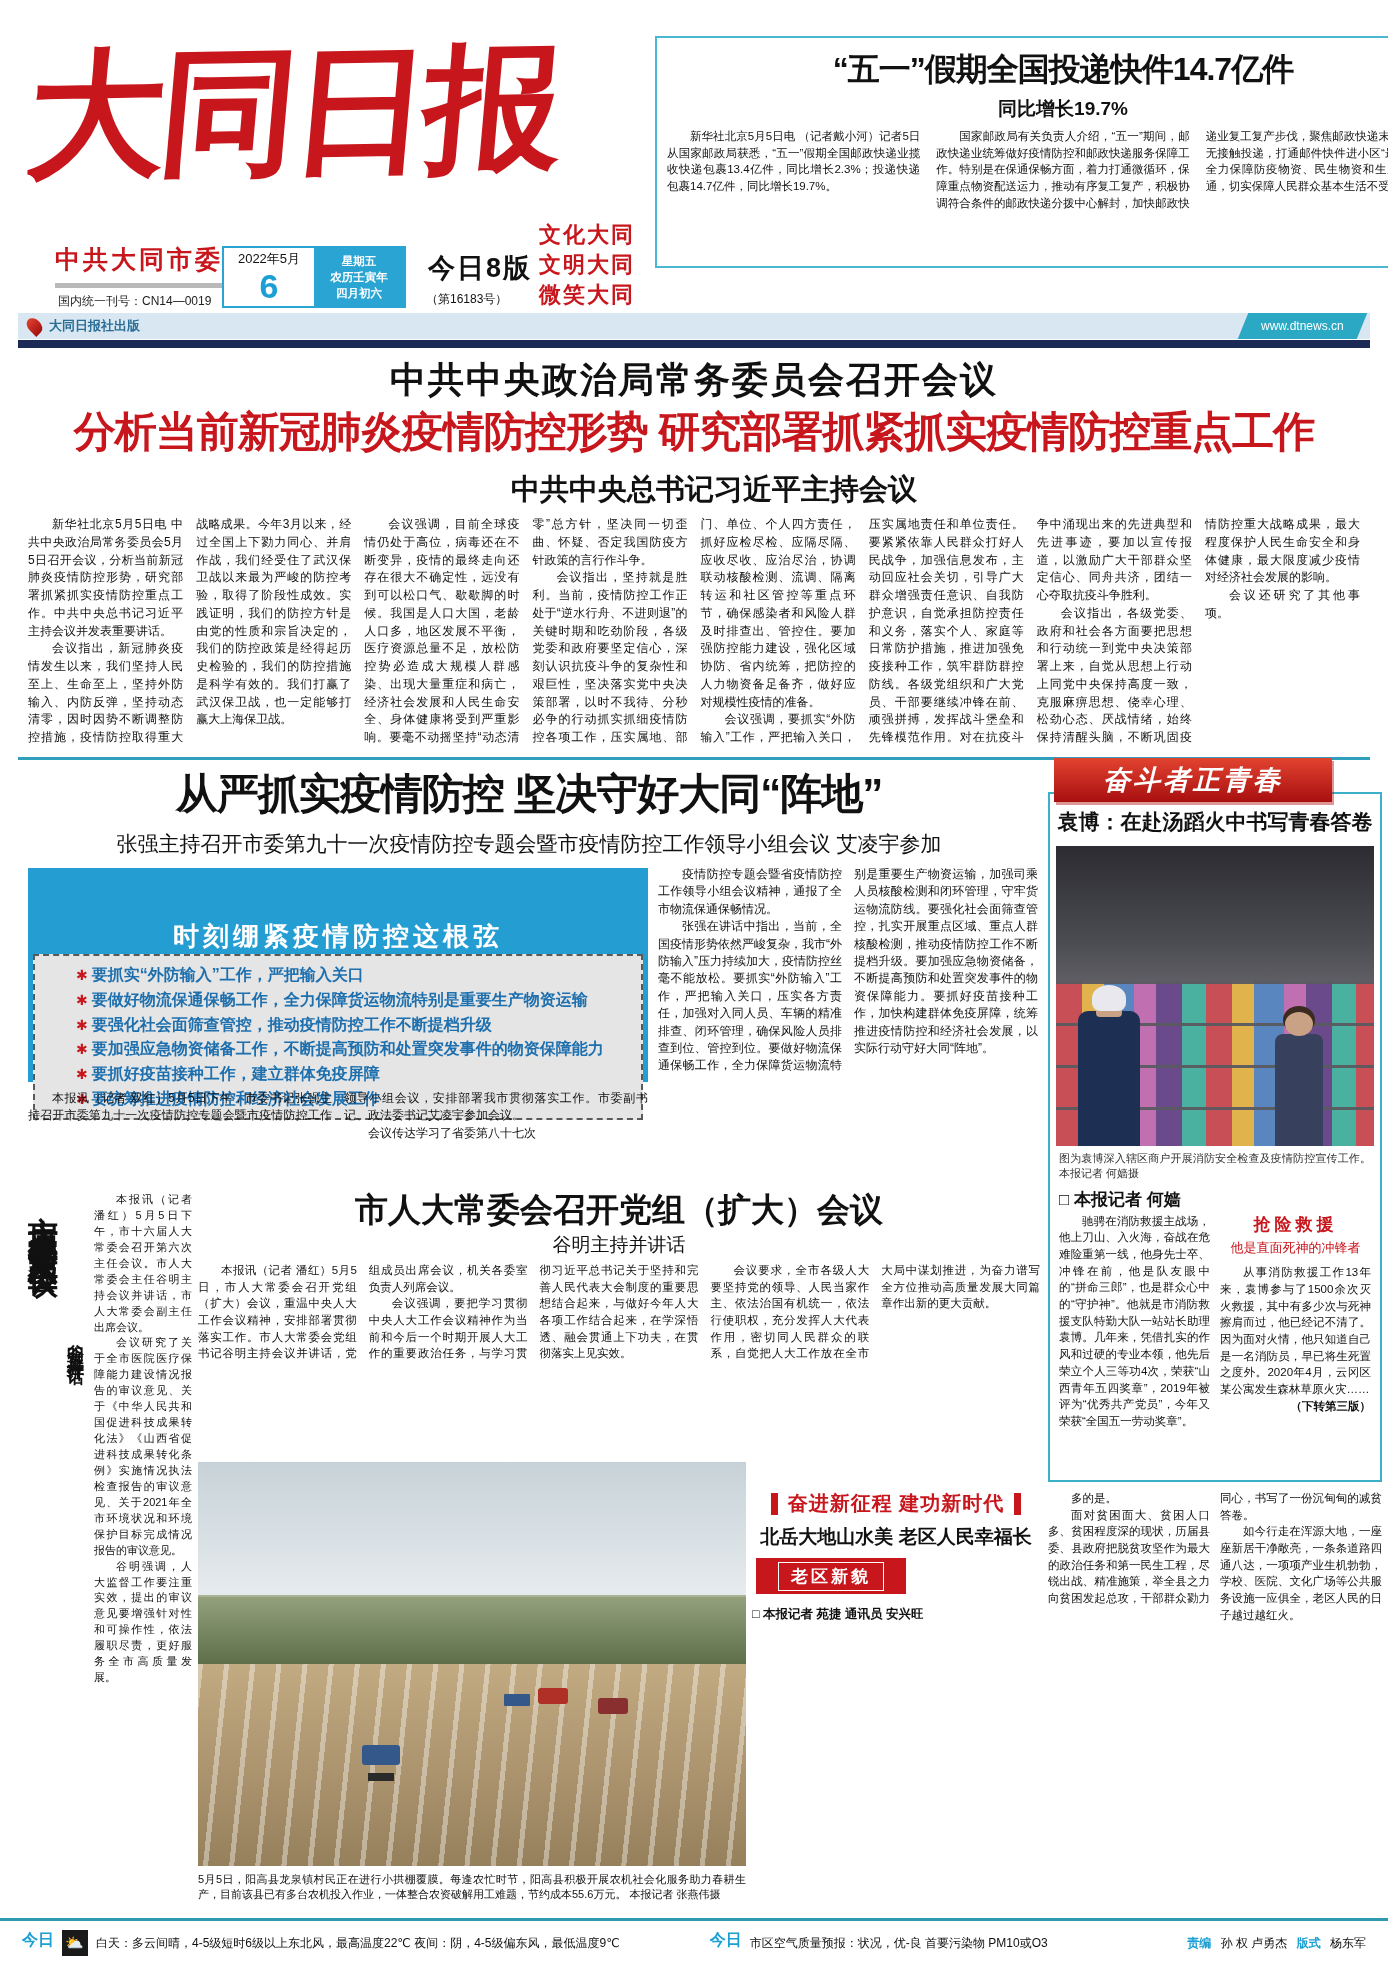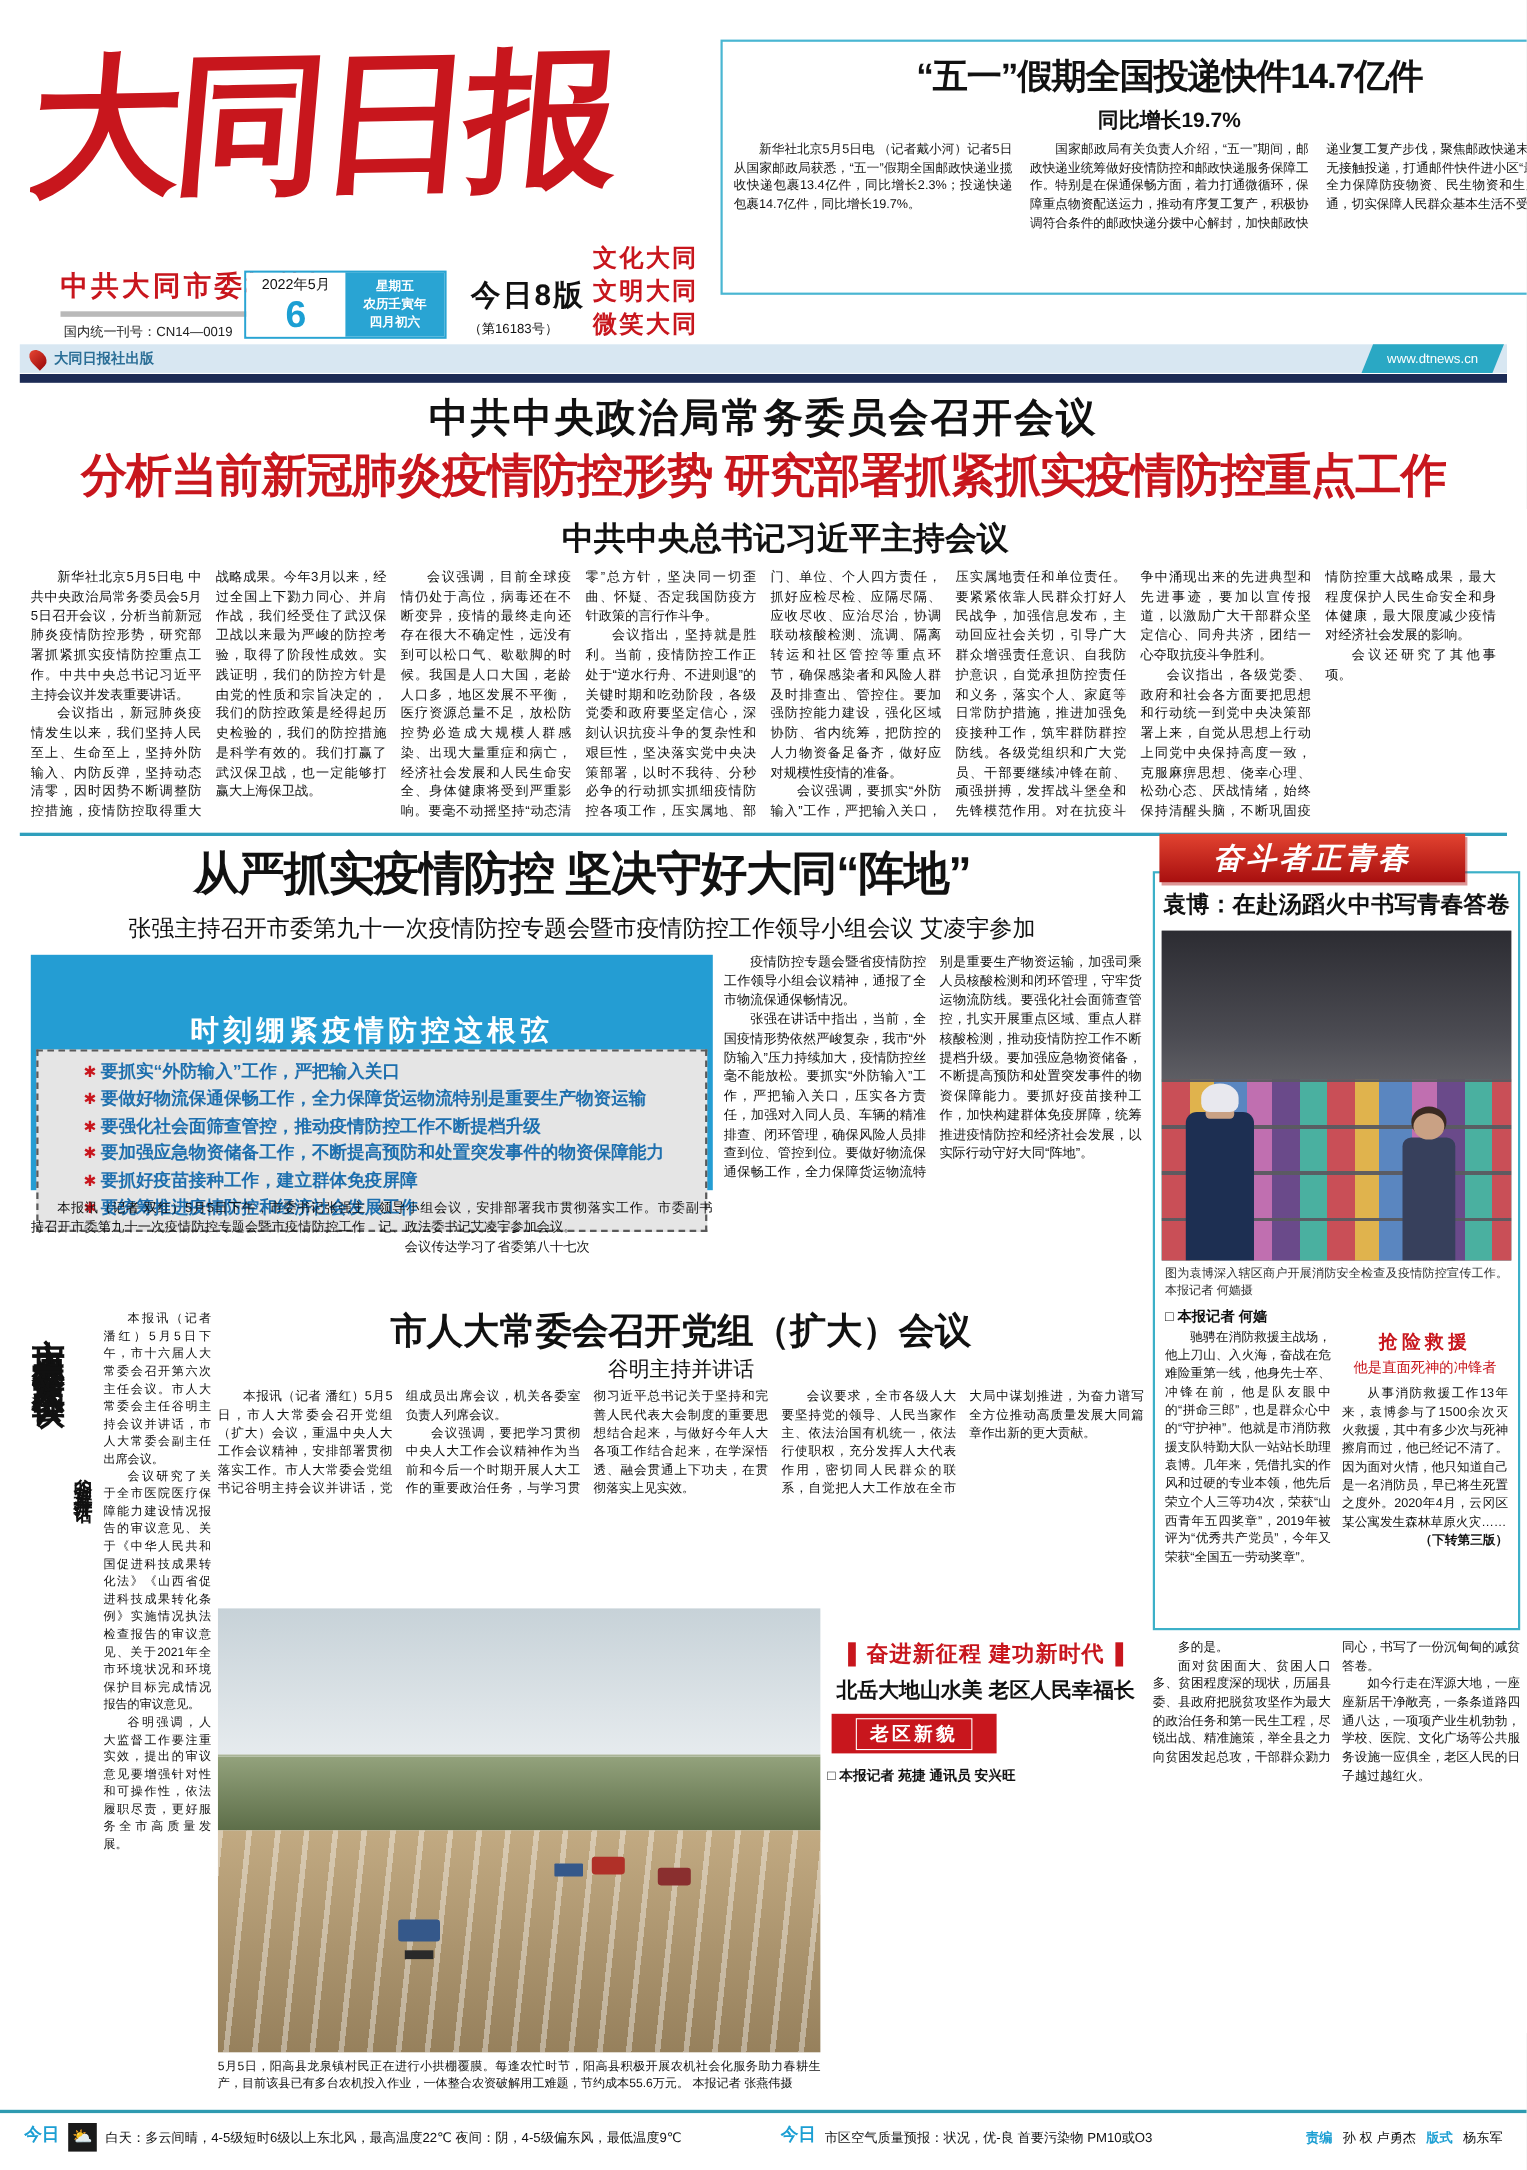--- a/index.html
+++ b/index.html
@@ -82,21 +82,21 @@
   .yp-shelves { position:absolute; left:0; top:45%; right:0; bottom:0;
     background:repeating-linear-gradient(180deg,rgba(90,90,96,.95) 0 3px,rgba(0,0,0,0) 3px 42px),
       repeating-linear-gradient(90deg,#c94f57 0 26px,#e0b34d 26px 48px,#5a86c0 48px 78px,#c06fb0 78px 100px,#6a4a8a 100px 126px,#4ab0a0 126px 150px); }
   .yp-fig1 { position:absolute; left:7%; bottom:0; width:62px; height:135px; background:#1d2f52; border-radius:10px 10px 0 0; }
   .yp-fig1:before { content:""; position:absolute; left:14px; top:-26px; width:34px; height:26px;
     background:#e8e8ee; border-radius:50% 50% 8px 8px; box-shadow:0 10px 0 -4px #c9a184; }
   .yp-fig2 { position:absolute; right:16%; bottom:0; width:48px; height:112px; background:#37405c; border-radius:8px 8px 0 0; }
   .yp-fig2:before { content:""; position:absolute; left:10px; top:-22px; width:28px; height:24px;
     background:#c9a184; border-radius:50%; box-shadow:0 -4px 0 2px #3a2a22; }
   .youth-caption { margin:5px 9px 0; font-size:11px; line-height:1.4; color:#333; text-align:justify; }
-  .youth-byline { margin:6px 9px 2px; font-size:13px; font-weight:bold; }
+  .youth-byline { margin:6px 9px 2px; font-size:17px; font-weight:bold; }
   .youth-text { margin:2px 9px; height:248px; column-count:2; column-gap:10px; font-size:11.5px;
     line-height:1.45; text-align:justify; overflow:hidden; }
   .youth-text p { text-indent:2em; }
   .inset { break-inside:avoid; margin:6px 0; text-align:center; }
   .inset-t { color:#c8161d; font-size:17px; font-weight:900; letter-spacing:4px; }
   .inset-s { color:#c8161d; font-size:13px; font-weight:normal; margin-top:2px; }
   .continued { text-align:right; font-weight:bold; text-indent:0 !important; }
 
   
   .vert-h { position:absolute; left:22px; top:1192px; height:548px; writing-mode:vertical-rl;

